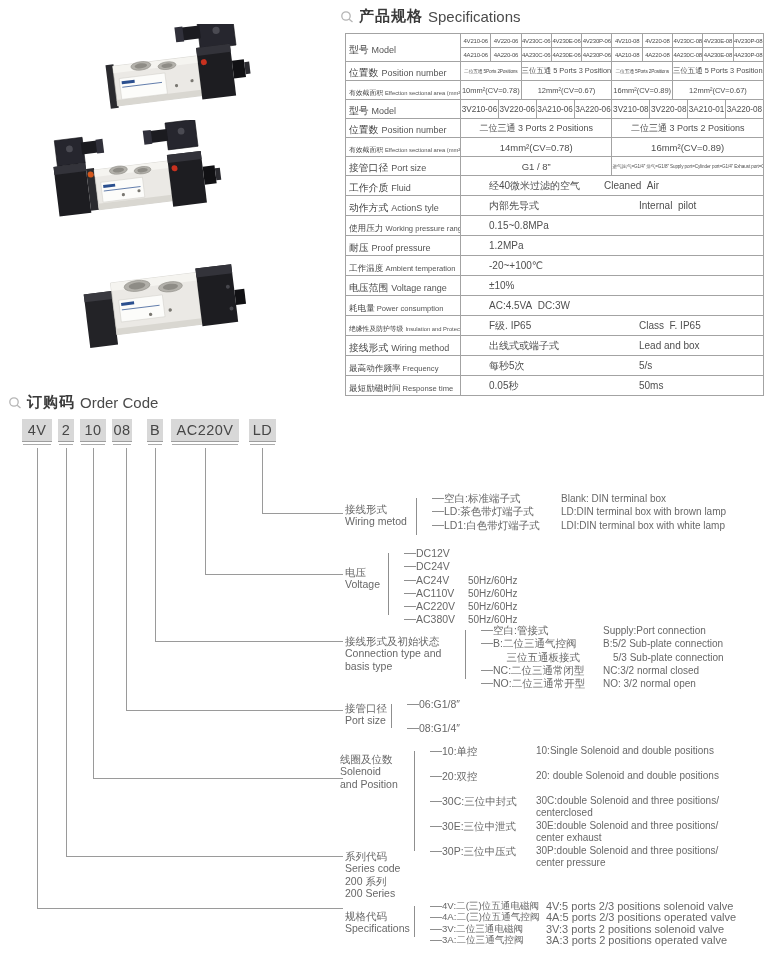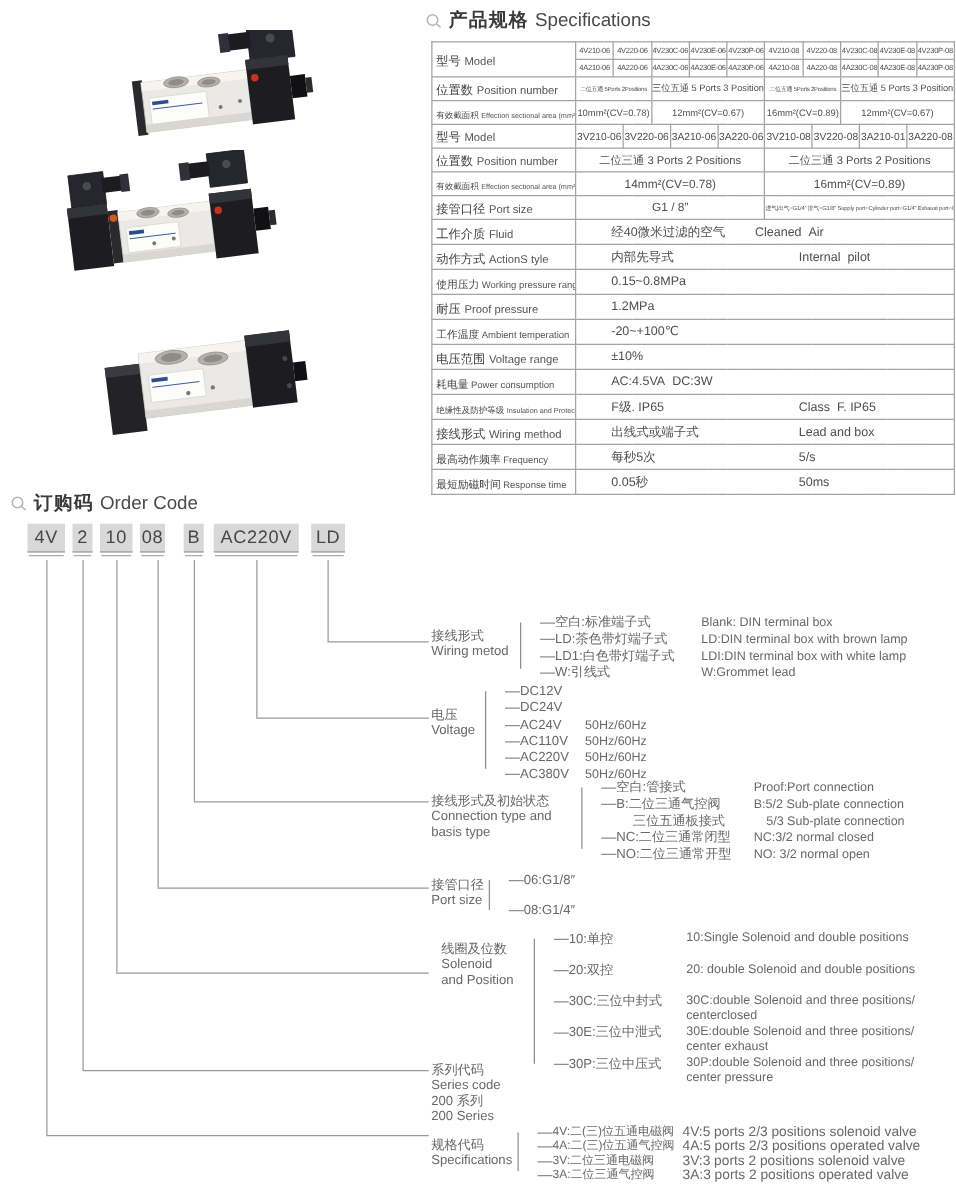--- a/index.html
+++ b/index.html
@@ -308,21 +308,20 @@
   <div class="branch" style="left:345px;top:492px;">
     <div class="b-label" style="width:71px;margin-top:11px;">
       <div>接线形式</div>
       <div>Wiring metod</div>
     </div>
     <div class="b-items">
       <i class="vln" style="top:6px;height:37px;"></i>
       <div class="b-item tk"><span class="zh" style="width:117px;">空白:标准端子式</span><span class="en">Blank: DIN terminal box</span></div>
       <div class="b-item tk"><span class="zh" style="width:117px;">LD:茶色带灯端子式</span><span class="en">LD:DIN terminal box with brown lamp</span></div>
       <div class="b-item tk"><span class="zh" style="width:117px;">LD1:白色带灯端子式</span><span class="en">LDI:DIN terminal box with white lamp</span></div>
-      <div class="b-item tk"><span class="zh" style="width:117px;">W:引线式</span><span class="en">W:Grommet lead</span></div>
     </div>
   </div>
 
   <div class="branch" style="left:345px;top:547px;">
     <div class="b-label" style="width:43px;margin-top:19px;">
       <div>电压</div>
       <div>Voltage</div>
     </div>
     <div class="b-items">
       <i class="vln" style="top:6px;height:62px;"></i>
@@ -336,41 +335,41 @@
   </div>
 
   <div class="branch" style="left:345px;top:624px;">
     <div class="b-label" style="width:120px;margin-top:11px;">
       <div>接线形式及初始状态</div>
       <div>Connection type and</div>
       <div>basis type</div>
     </div>
     <div class="b-items">
       <i class="vln" style="top:6px;height:49px;"></i>
-      <div class="b-item tk"><span class="zh" style="width:110px;">空白:管接式</span><span class="en">Proof:Port connection</span></div>
+      <div class="b-item tk"><span class="zh" style="width:110px;">空白:管接式</span><span class="en">Supply:Port connection</span></div>
       <div class="b-item tk"><span class="zh" style="width:110px;">B:二位三通气控阀</span><span class="en">B:5/2 Sub-plate connection</span></div>
       <div class="b-item"><span class="zh" style="width:110px;">　 三位五通板接式</span><span class="en">　5/3 Sub-plate connection</span></div>
       <div class="b-item tk"><span class="zh" style="width:110px;">NC:二位三通常闭型</span><span class="en">NC:3/2 normal closed</span></div>
       <div class="b-item tk"><span class="zh" style="width:110px;">NO:二位三通常开型</span><span class="en">NO: 3/2 normal open</span></div>
     </div>
   </div>
 
   <div class="branch" style="left:345px;top:698px;">
     <div class="b-label" style="width:46px;margin-top:4px;">
       <div>接管口径</div>
       <div>Port size</div>
     </div>
     <div class="b-items">
       <i class="vln" style="top:6px;height:24px;"></i>
       <div class="b-item tk gap"><span class="zh">06:G1/8″</span></div>
       <div class="b-item tk"><span class="zh">08:G1/4″</span></div>
     </div>
   </div>
 
-  <div class="branch" style="left:353px;top:745px;">
+  <div class="branch" style="left:340px;top:745px;">
     <div class="b-label" style="width:74px;margin-top:8px;">
       <div>线圈及位数</div>
       <div>Solenoid</div>
       <div>and Position</div>
     </div>
     <div class="b-items">
       <i class="vln" style="top:6px;height:100px;"></i>
       <div class="b-item tk sol"><span class="zh" style="width:94px;">10:单控</span><span class="enw"><span>10:Single Solenoid and double positions</span><span></span></span></div>
       <div class="b-item tk sol"><span class="zh" style="width:94px;">20:双控</span><span class="enw"><span>20: double Solenoid and double positions</span><span></span></span></div>
       <div class="b-item tk sol"><span class="zh" style="width:94px;">30C:三位中封式</span><span class="enw"><span>30C:double Solenoid and three positions/</span><span>centerclosed</span></span></div>

